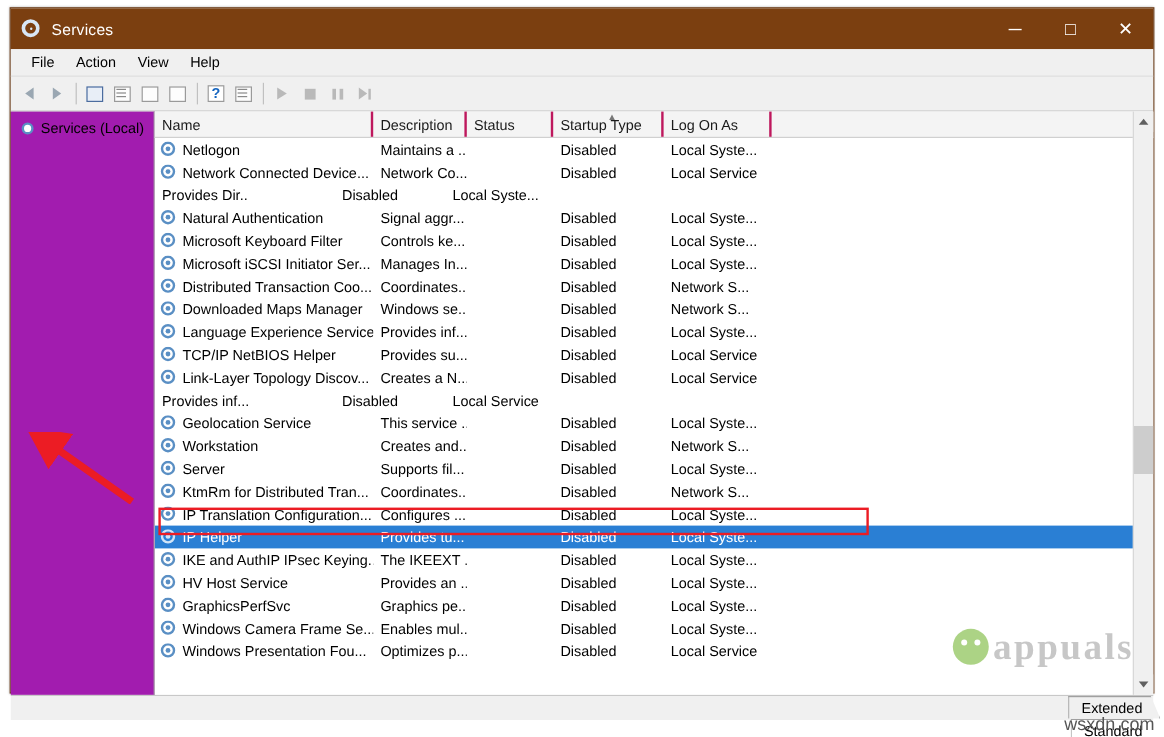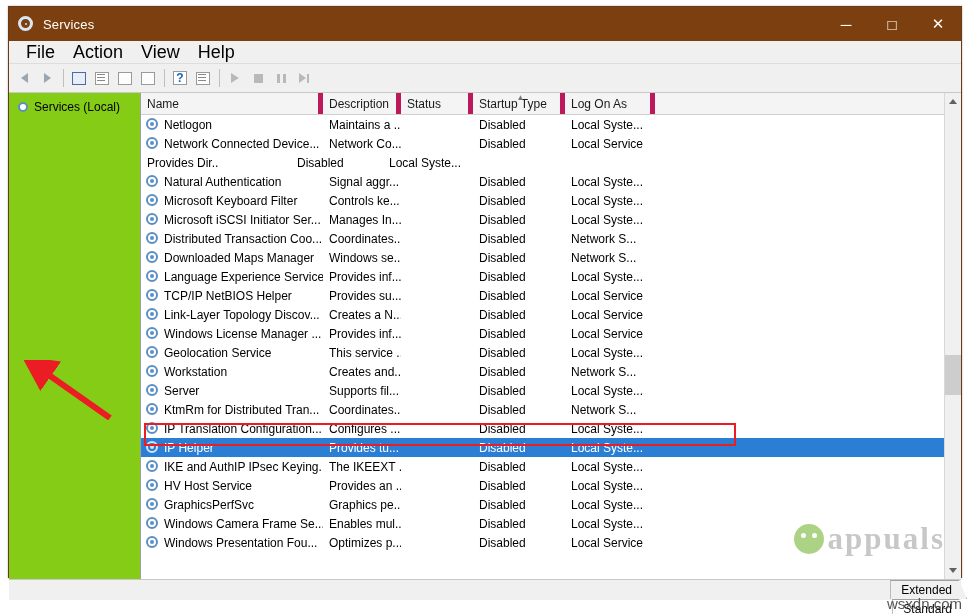--- a/index.html
+++ b/index.html
@@ -39,21 +39,21 @@
   .win-buttons{margin-left:auto;display:flex;height:100%;}
   .win-btn{
     width:46px;height:100%;display:flex;align-items:center;justify-content:center;
     font-size:15px;color:#fff;
   }
   
   .menubar{
     height:22px;background:#f0f0f0;display:flex;align-items:center;
     padding-left:8px;border-bottom:1px solid #ddd;
   }
-  .menu-item{padding:2px 9px;font-size:18px;color:#000;}
+  .menu-item{padding:2px 9px;font-size:12px;color:#000;}
   
   .toolbar{
     height:28px;background:#f0f0f0;display:flex;align-items:center;
     padding-left:4px;border-bottom:1px solid #c8c8c8;
   }
   .tb-btn{
     width:22px;height:22px;display:flex;align-items:center;justify-content:center;
     margin-right:1px;position:relative;
   }
   .tb-sep{width:1px;height:18px;background:#c0c0c0;margin:0 4px;}
@@ -74,37 +74,37 @@
   .stop{width:9px;height:9px;background:#b9b9b9;}
   .pause{width:9px;height:9px;position:relative;}
   .pause:before,.pause:after{content:"";position:absolute;top:0;width:3px;height:9px;background:#b9b9b9;}
   .pause:before{left:0;}.pause:after{right:0;}
   .stepfwd{display:flex;align-items:center;}
   .stepfwd i{display:block;width:0;height:0;border-top:5px solid transparent;border-bottom:5px solid transparent;border-left:7px solid #b9b9b9;}
   .stepfwd b{display:block;width:2px;height:9px;background:#b9b9b9;margin-left:1px;}
   
   .content{display:flex;height:calc(100% - 34px - 22px - 28px);}
   .left-pane{
-    width:132px;border-right:1px solid #a0a0a0;background:#84cc16;
+    width:120px;border-right:1px solid #a0a0a0;background:#a21caf;
     padding:6px 0 0 6px;box-sizing:border-box;
   }
   .tree-item{display:flex;align-items:center;gap:4px;font-size:12px;padding:1px 2px;}
   .tree-icon{width:13px;height:13px;position:relative;flex:0 0 auto;}
   .tree-icon .g{
     position:absolute;left:1px;top:1px;width:10px;height:10px;border-radius:50%;
     border:2px solid #5a8fc4;box-sizing:border-box;background:#fff;
   }
   .right-pane{flex:1;display:flex;flex-direction:column;background:#fff;position:relative;}
   
   .list-header{
     display:flex;height:21px;background:#f4f4f4;border-bottom:1px solid #d0d0d0;
     font-size:12px;align-items:center;position:relative;
   }
   .col{
-    border-right:5px solid #be185d;height:100%;display:flex;align-items:center;
+    border-right:2px solid #be185d;height:100%;display:flex;align-items:center;
     padding-left:6px;box-sizing:border-box;color:#1a1a1a;position:relative;
   }
   .col .sortmark{position:absolute;left:50%;top:0px;font-size:8px;color:#777;}
   .c-name{width:182px;}
   .c-desc{width:78px;}
   .c-status{width:72px;}
   .c-startup{width:92px;}
   .c-logon{width:90px;}
   .c-rest{flex:1;border-right:none;}
   
@@ -391,26 +391,20 @@
                 <span class="g"></span>
               </span>
               <span>Link-Layer Topology Discov...</span>
             </div>
             <div class="cell desc">Creates a N...</div>
             <div class="cell status"></div>
             <div class="cell startup">Disabled</div>
             <div class="cell logon">Local Service</div>
           </div>
           <div class="row">
-            <div class="cell name">
-              <span class="svc-icon">
-                <span class="g"></span>
-              </span>
-              <span>Windows License Manager ...</span>
-            </div>
             <div class="cell desc">Provides inf...</div>
             <div class="cell status"></div>
             <div class="cell startup">Disabled</div>
             <div class="cell logon">Local Service</div>
           </div>
           <div class="row">
             <div class="cell name">
               <span class="svc-icon">
                 <span class="g"></span>
               </span>

